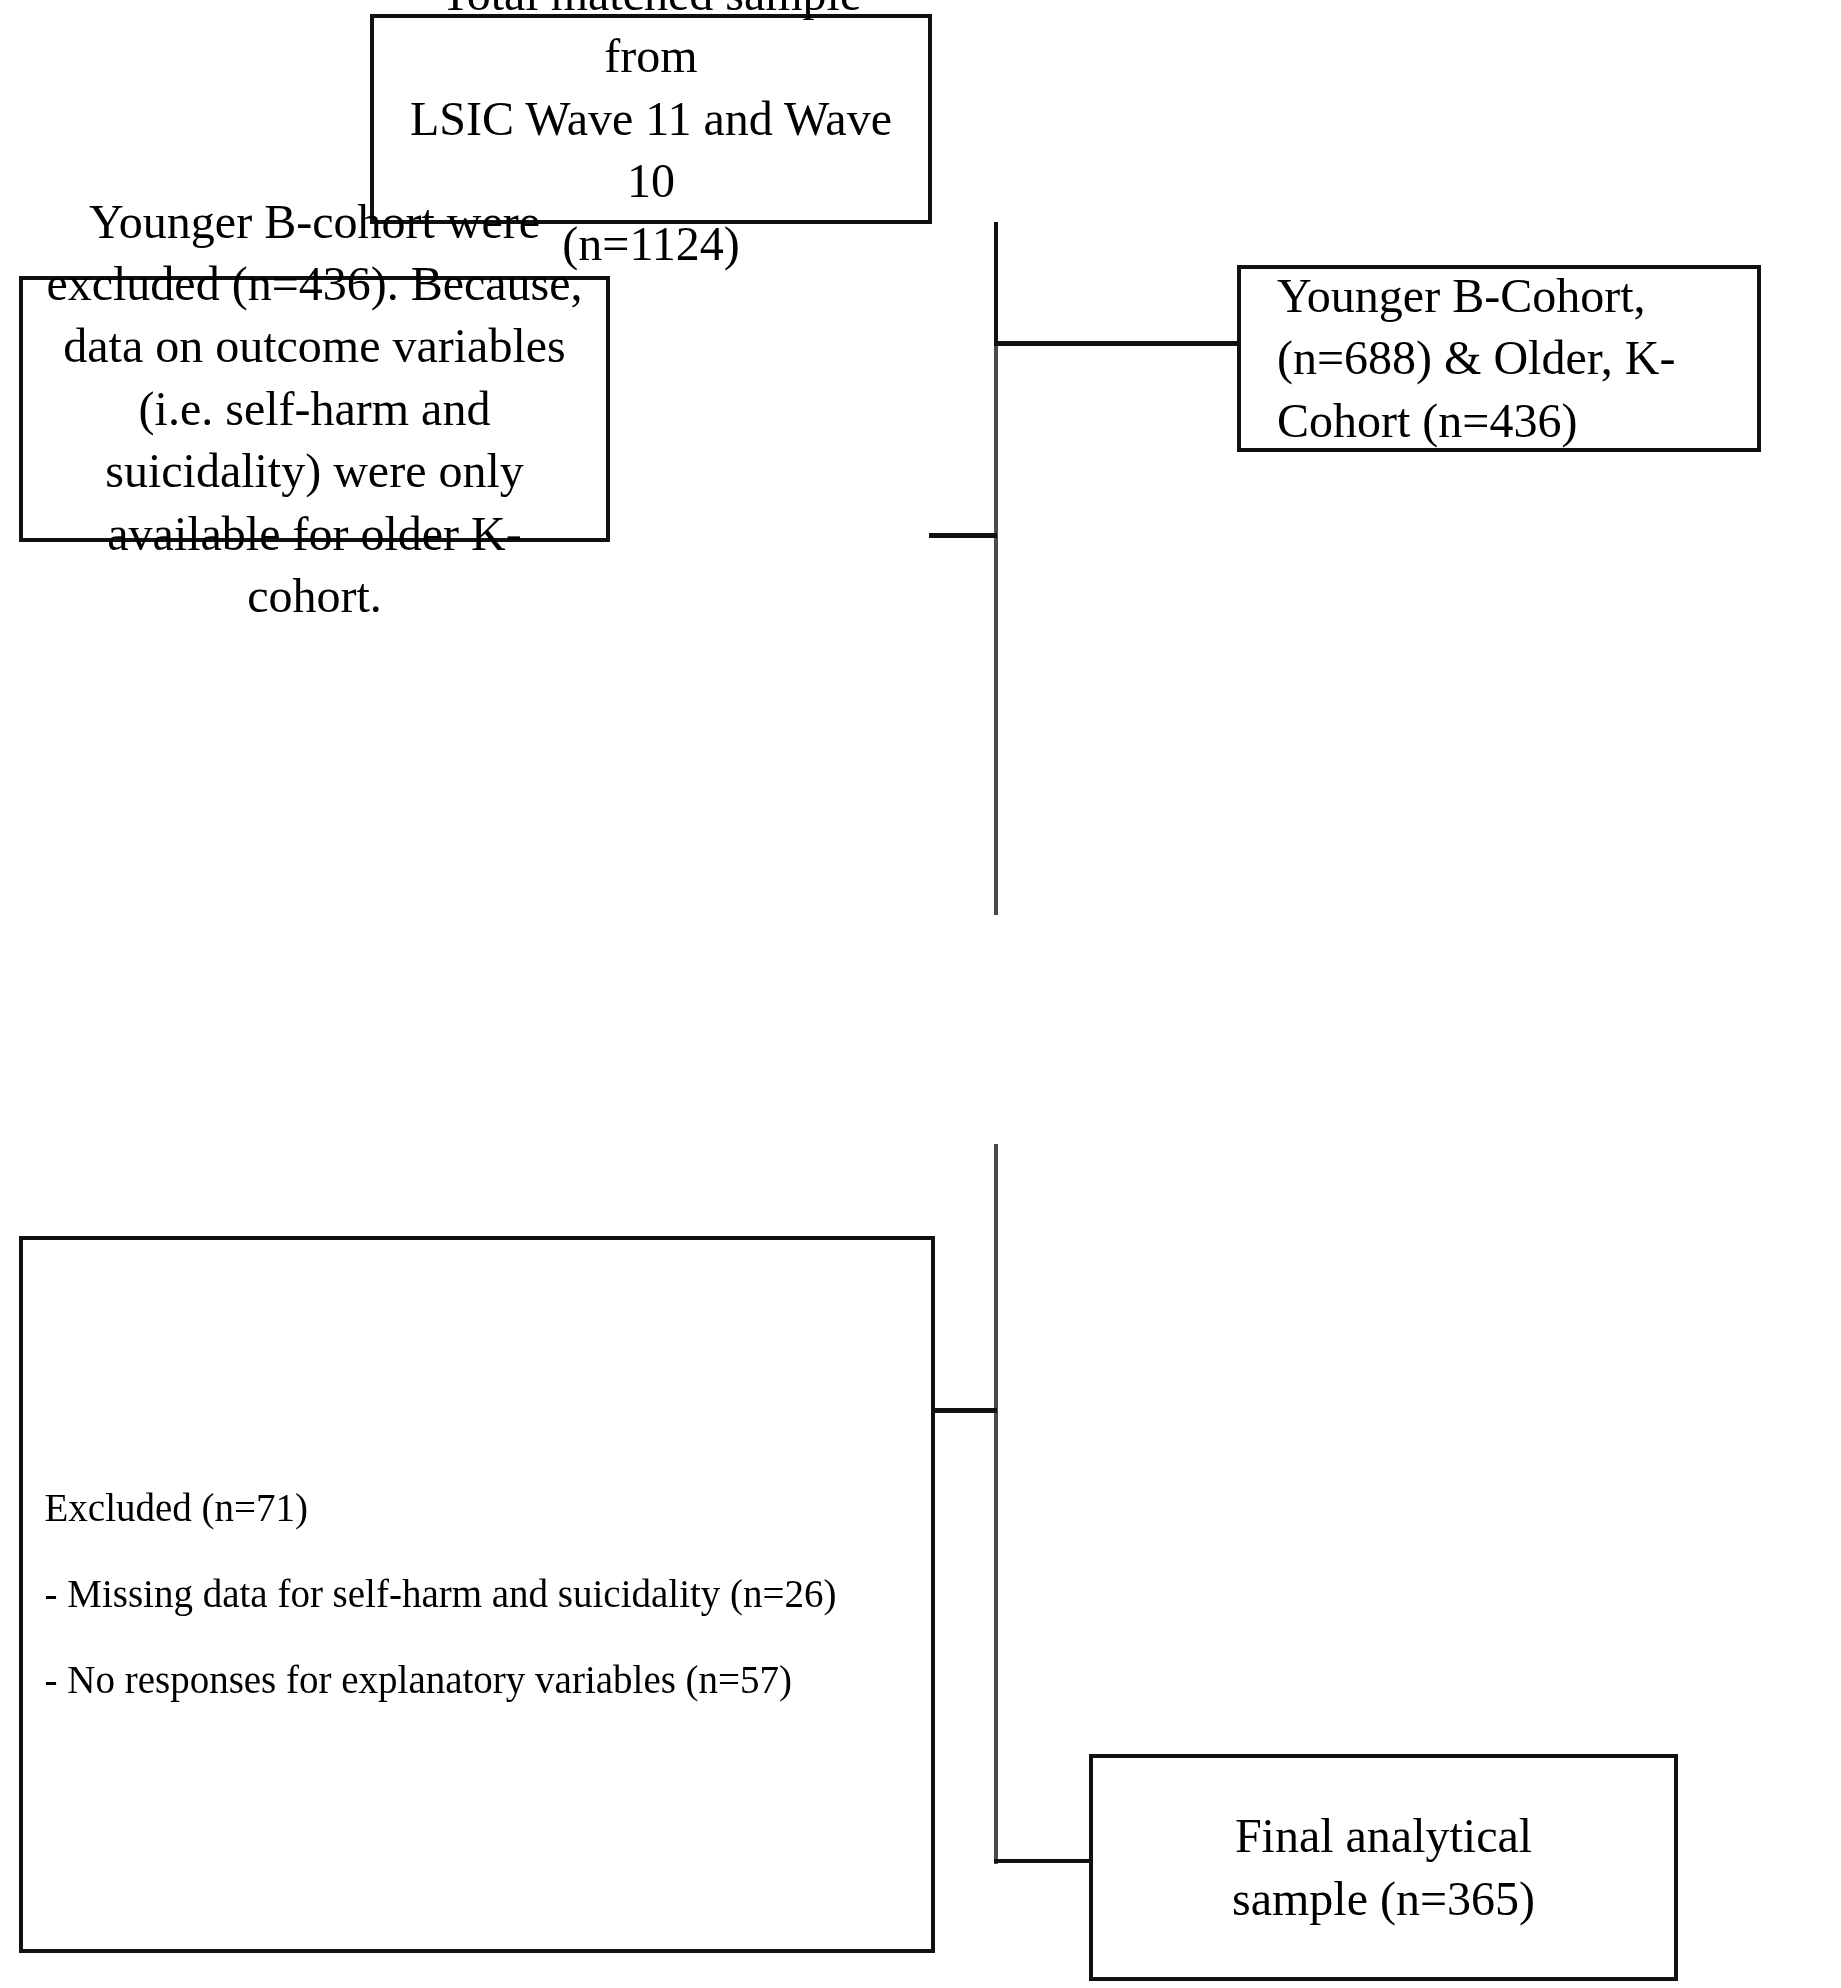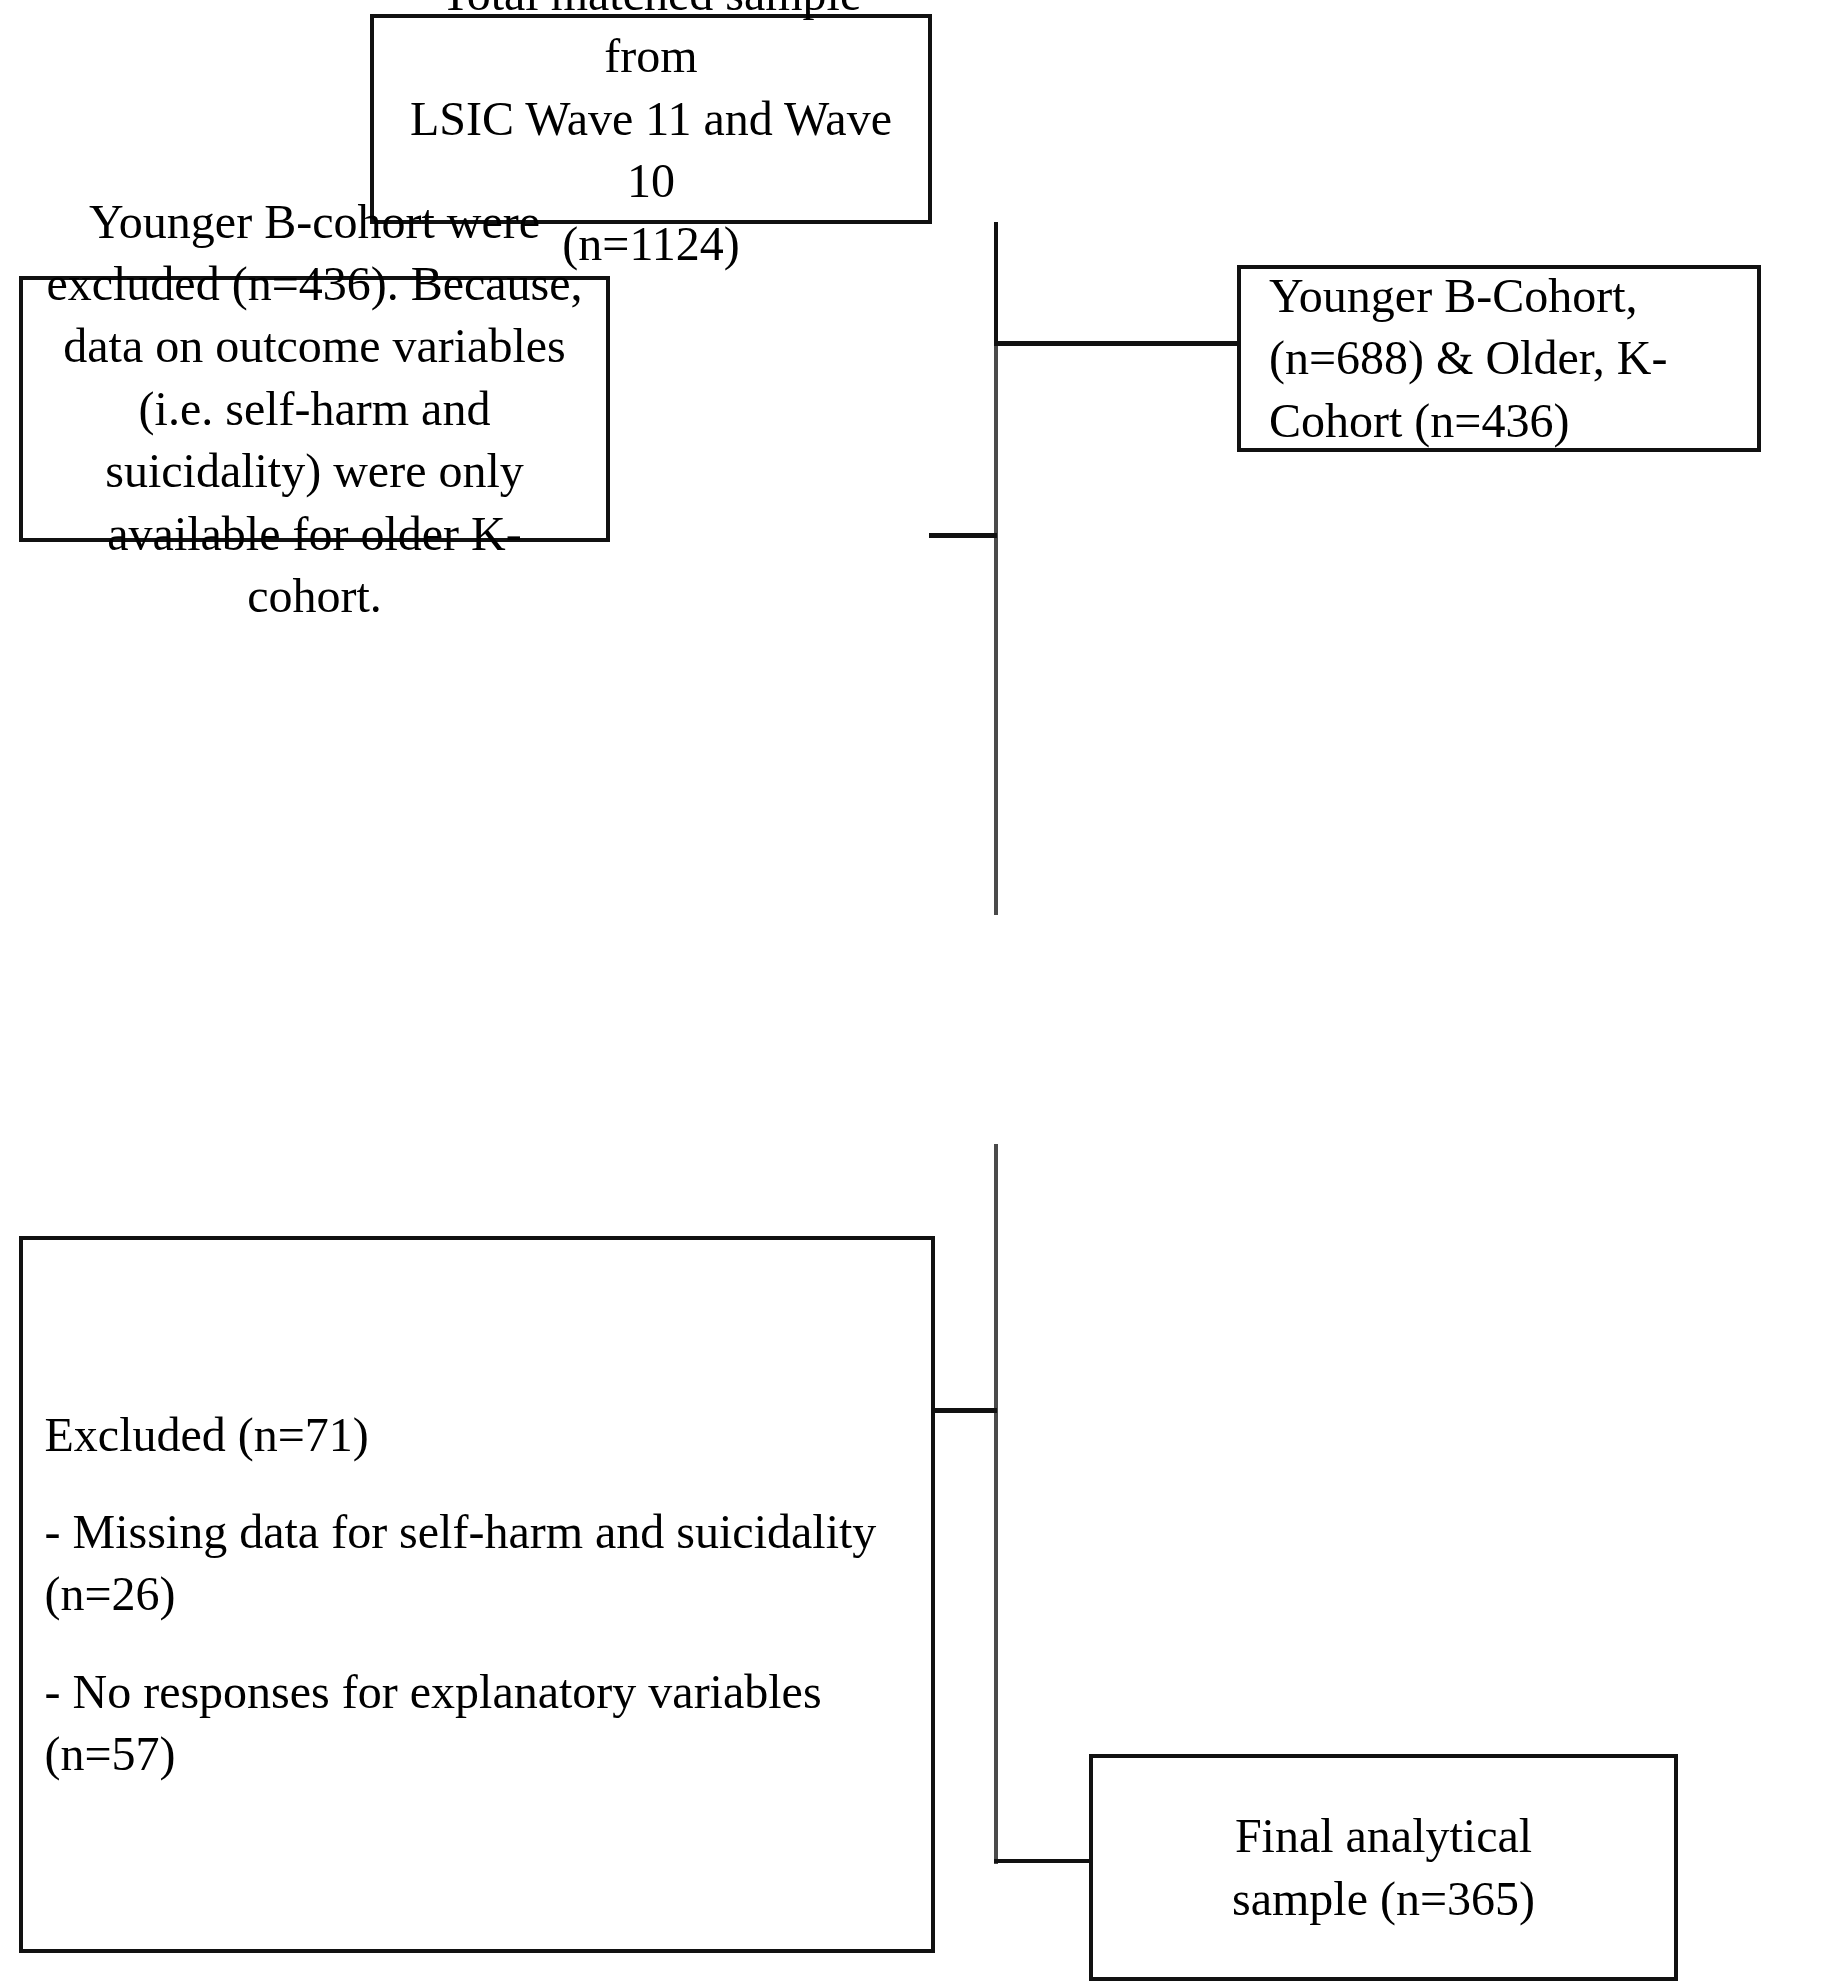--- a/index.html
+++ b/index.html
@@ -41,21 +41,21 @@
 
   
   #node-total-matched {
     left: 370px; top: 14px; width: 562px; height: 210px;
   }
   #node-total-matched .txt { font-size: 48px; }
 
   #node-cohort-split {
     left: 1237px; top: 265px; width: 524px; height: 187px;
   }
-  #node-cohort-split .txt { font-size: 48px; padding: 0 28px; }
+  #node-cohort-split .txt { font-size: 48px; padding: 0 36px; }
 
   #node-excluded-bcohort {
     left: 19px; top: 276px; width: 591px; height: 266px;
   }
   #node-excluded-bcohort .txt { font-size: 48px; text-align: center; }
 
   #node-eligible {
     left: 691px; top: 913px; width: 603px; height: 232px;
   }
   #node-eligible .txt { font-size: 48px; }
@@ -67,21 +67,21 @@
   #node-final {
     left: 1089px; top: 1754px; width: 589px; height: 227px;
   }
   #node-final .txt { font-size: 48px; }
 
   
   .para-stack {
     width: 100%;
     padding: 0 21.5px;
     box-sizing: border-box;
-    font-size: 48px;
+    font-size: 39px;
     line-height: 1.30;
     color: #000000;
   }
   .para-stack p {
     margin: 0 0 35px 0;
     white-space: pre-line;
   }
   .para-stack p:last-child { margin-bottom: 0; }
 
   

